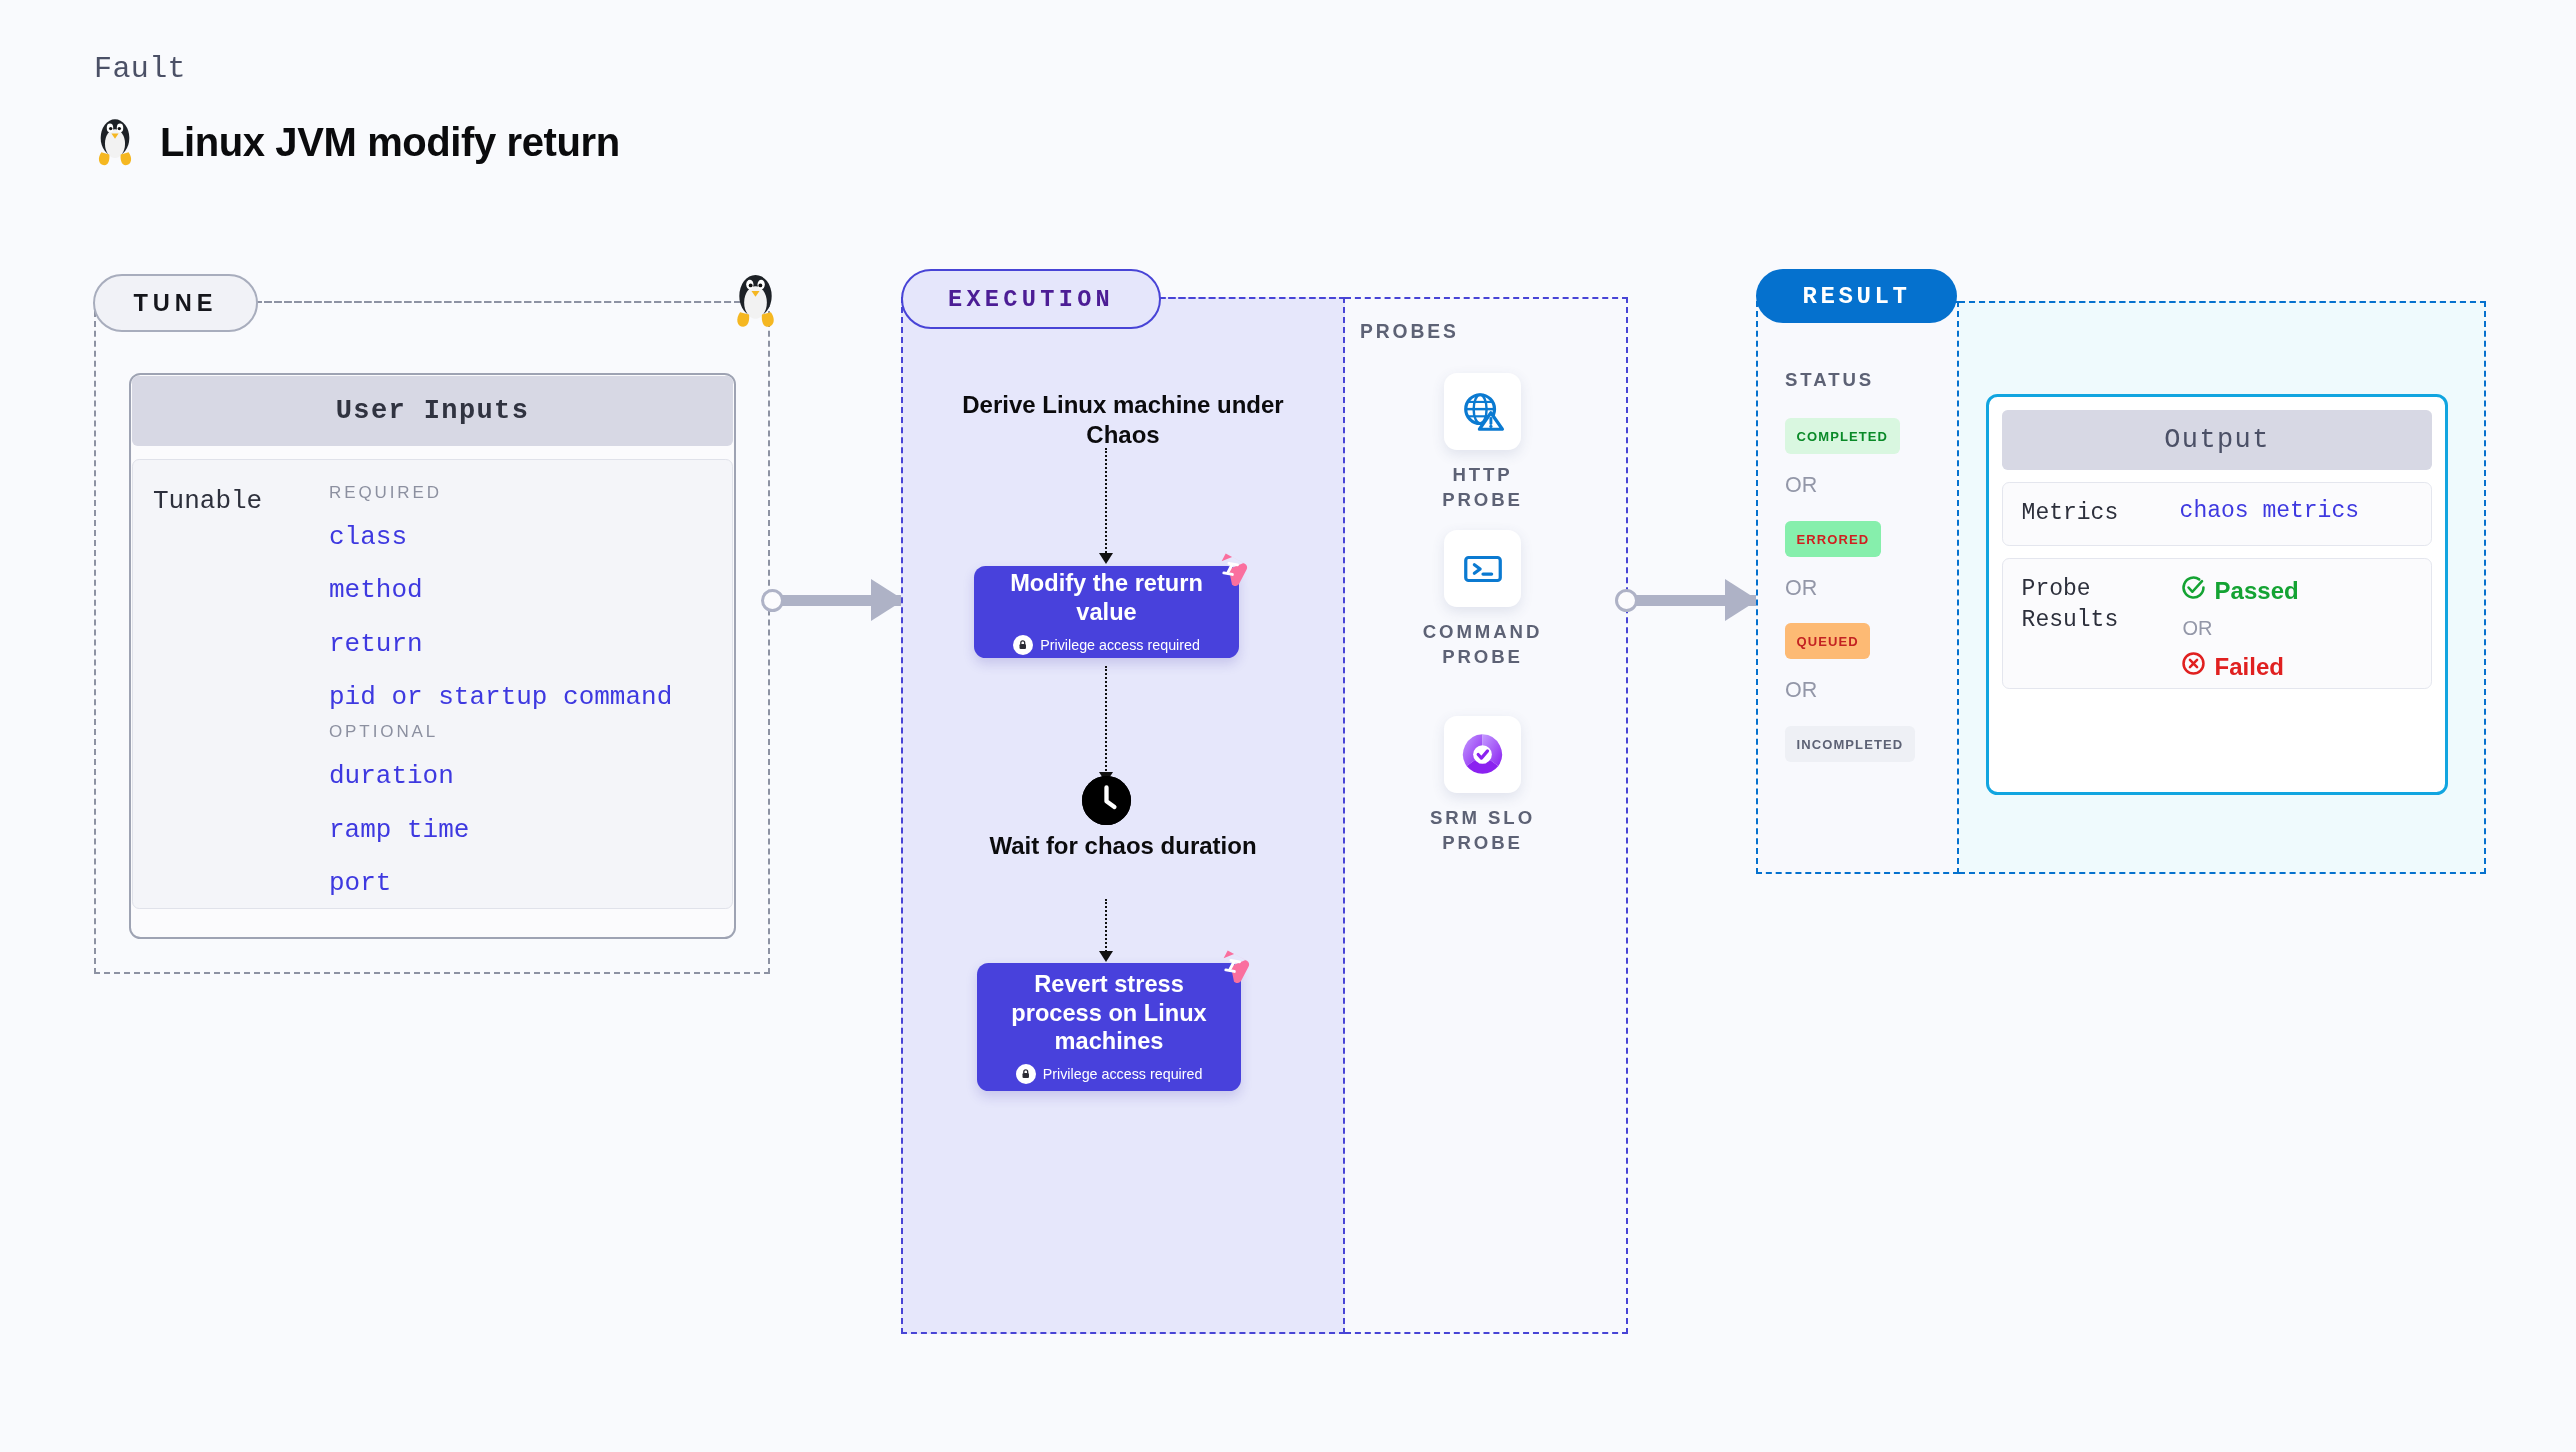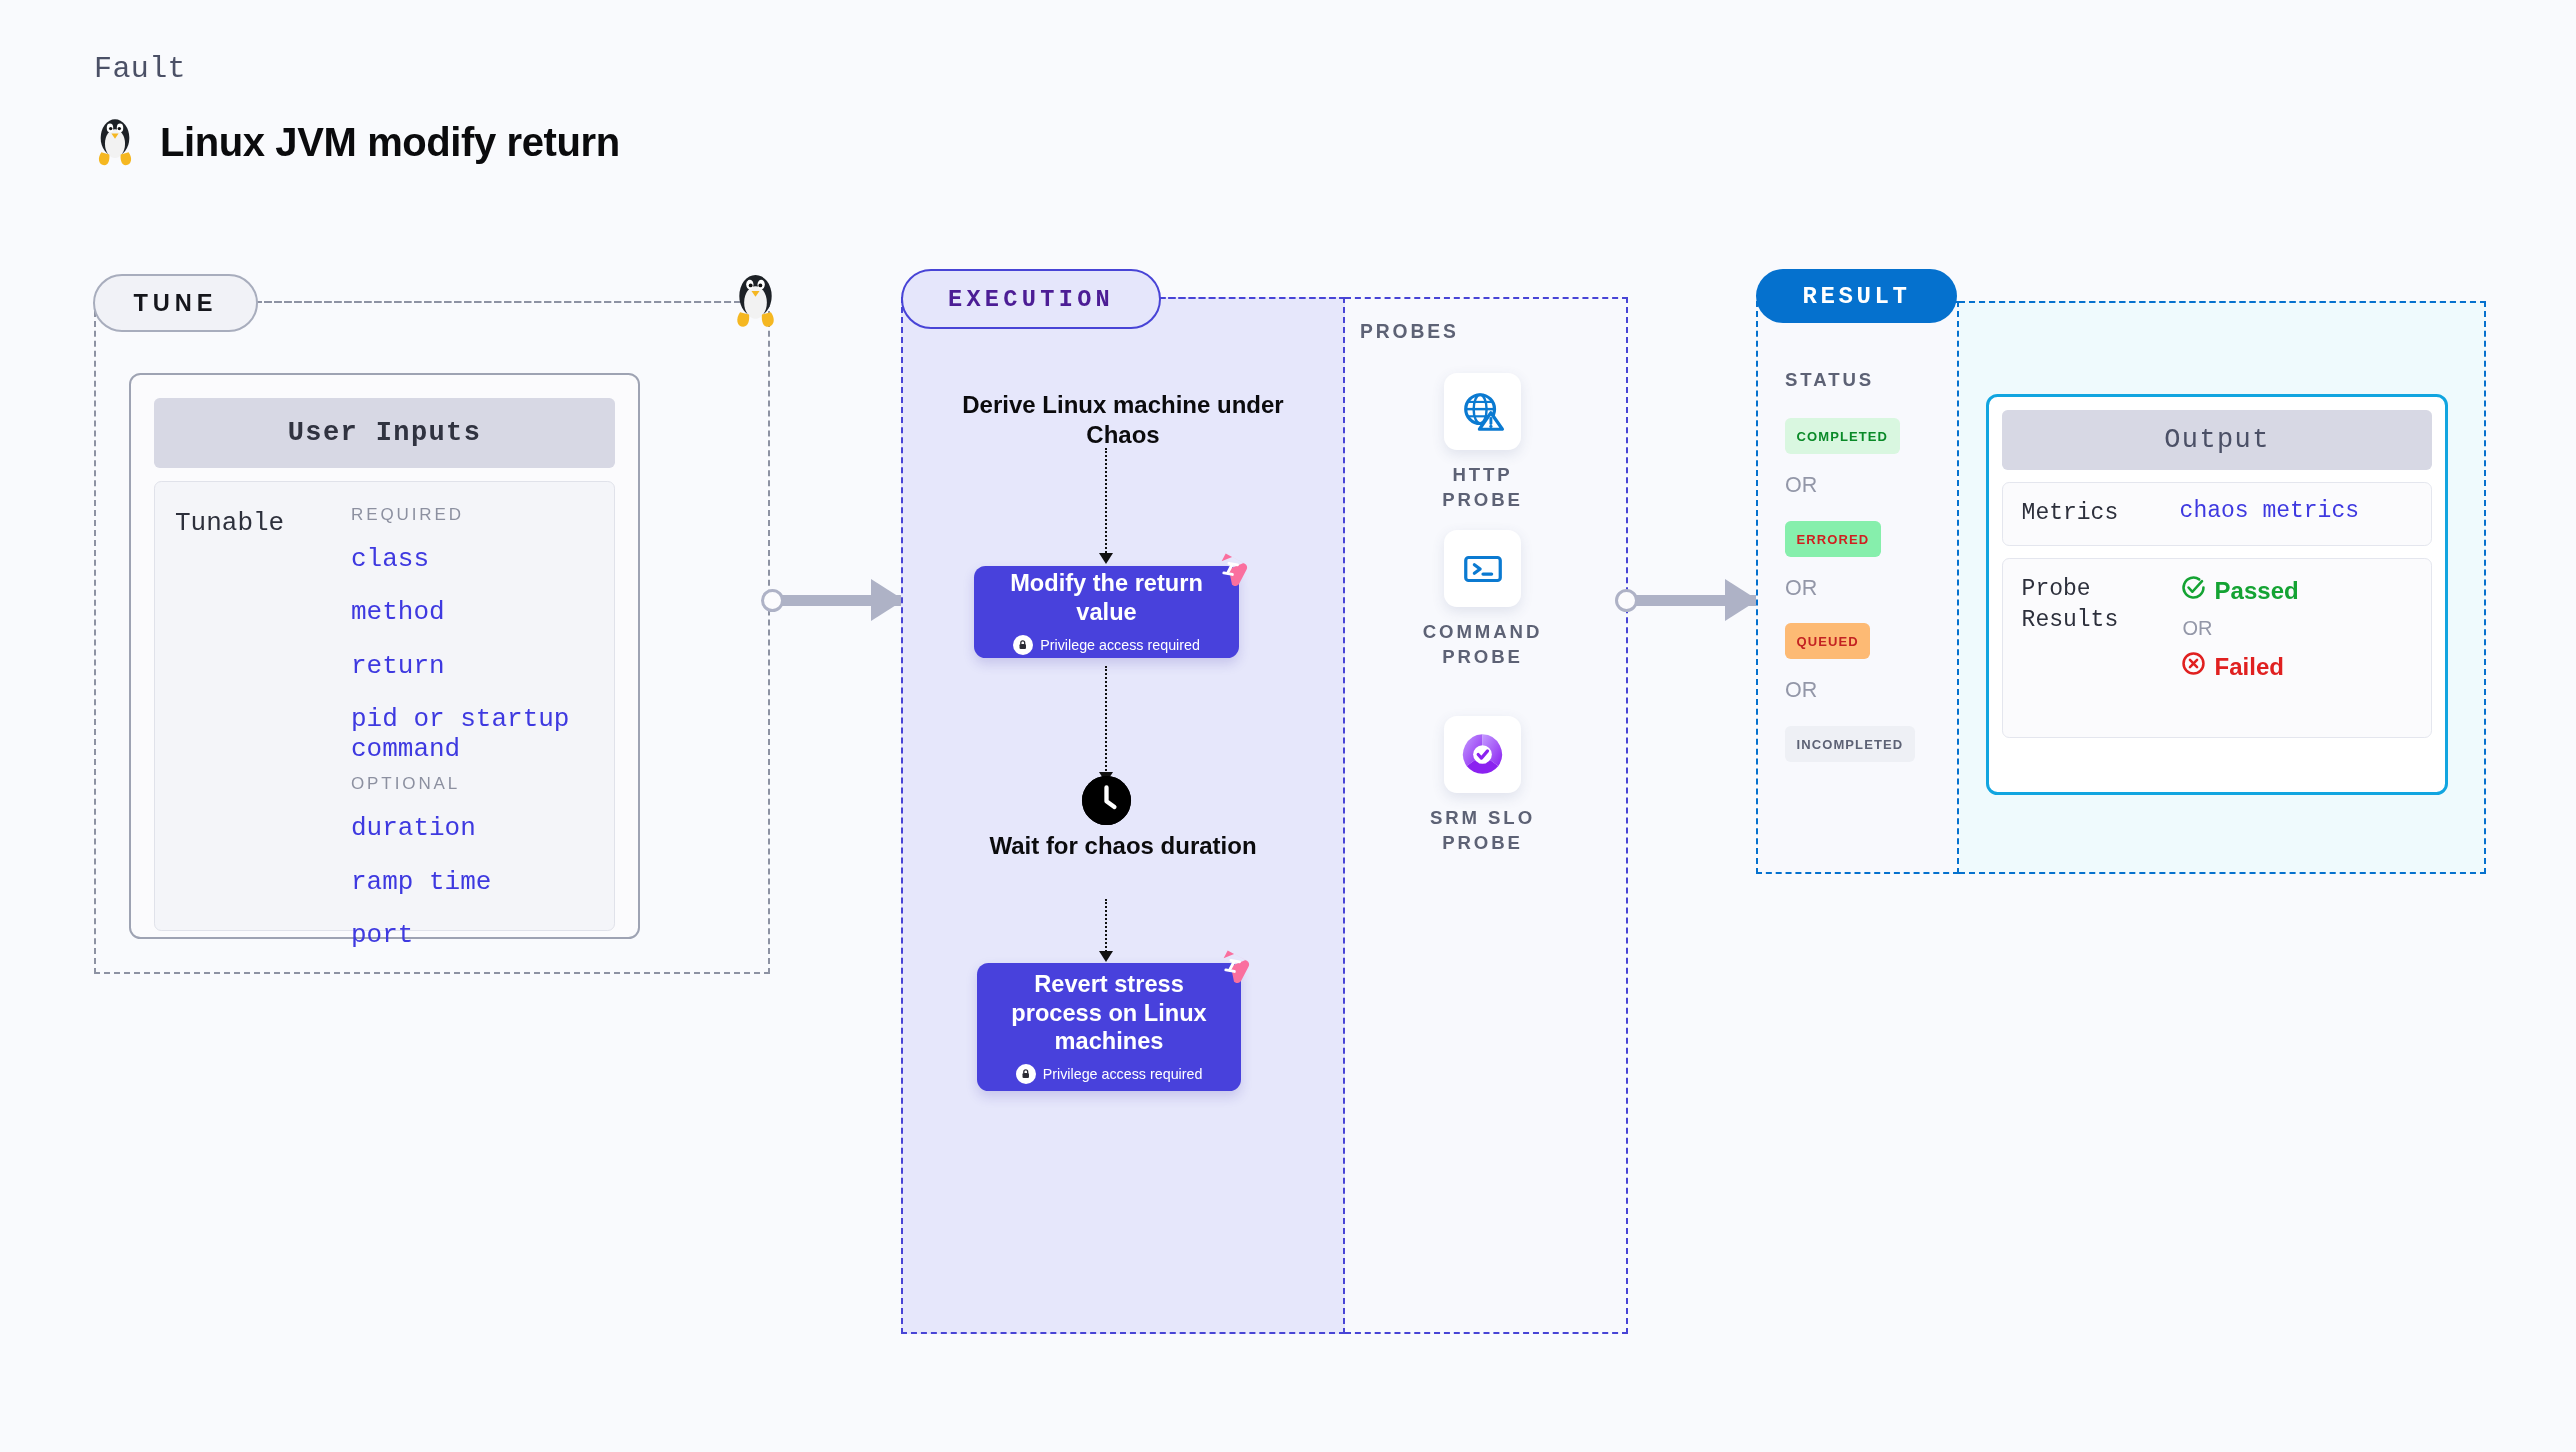--- a/index.html
+++ b/index.html
@@ -64,23 +64,23 @@
     left:1756px;top:301px;width:203px;height:573px;
     border:2.1px dashed #0571ce;background:#f8f9fd;
   }
   #result-output-region{
     left:1959px;top:301px;width:527px;height:573px;
     border:2.1px dashed #0571ce;border-left:none;background:#effafd;
   }
 
   
   #user-inputs-card{
-    position:absolute;left:129px;top:373px;width:511px;height:566px;
+    position:absolute;left:129px;top:373px;width:607px;height:566px;
     box-sizing:border-box;background:#fbfbfd;border:2.9px solid #9ea3b3;
-    border-radius:11.5px;padding:23px;
+    border-radius:11.5px;padding:1px;
   }
   #user-inputs-header{
     height:70px;background:#d7d8e4;border-radius:5.7px;
     display:flex;align-items:center;justify-content:center;
     font-family:"Liberation Mono", monospace;font-size:27px;
     font-weight:bold;color:#303340;letter-spacing:1.4px;
   }
   #user-inputs-body{
     margin-top:13px;height:450px;box-sizing:border-box;
     background:#f4f5f9;border:1.4px solid #e0e2ea;border-radius:7.2px;
@@ -205,21 +205,21 @@
     margin-top:11.5px;box-sizing:border-box;background:#fbfbfd;
     border:1.4px solid #e4e6ee;border-radius:7.2px;display:flex;padding:15.8px 18.6px;
   }
   .output-row-label{
     font-family:"Liberation Mono", monospace;font-size:23px;color:#2d303c;
     width:158px;flex:none;line-height:1.35;
   }
   #metrics-value{
     font-family:"Liberation Mono", monospace;font-size:23px;color:#3e39e0;
   }
-  #probe-results-row{height:180px;align-items:flex-start;}
+  #probe-results-row{height:131px;align-items:flex-start;}
   .result-line{display:flex;align-items:center;gap:8px;font-size:24px;font-weight:bold;}
   #passed-line{color:#14a333;}
   #failed-line{color:#e02020;}
   #probe-or{font-size:20px;color:#9397a8;font-weight:normal;margin:10px 0 10px 2.9px;}
 
   
   .h-conn{position:absolute;height:43px;}
   .h-conn .bar{position:absolute;left:10px;top:15.8px;height:11.5px;background:#aeb2c6;}
   .h-conn .dot{
     position:absolute;top:10px;width:23px;height:23px;border-radius:50%;

